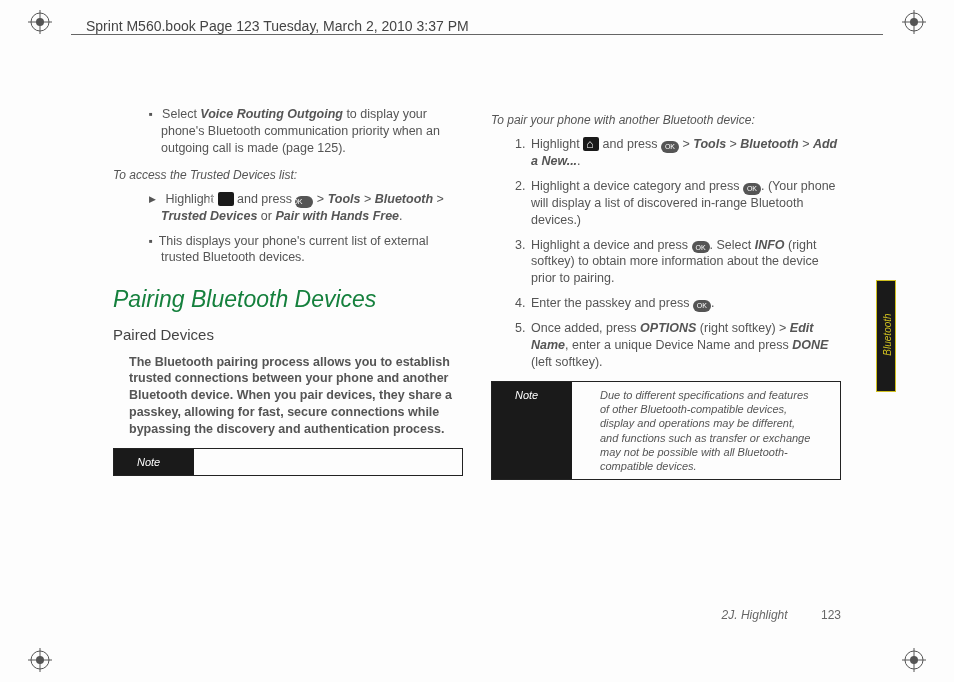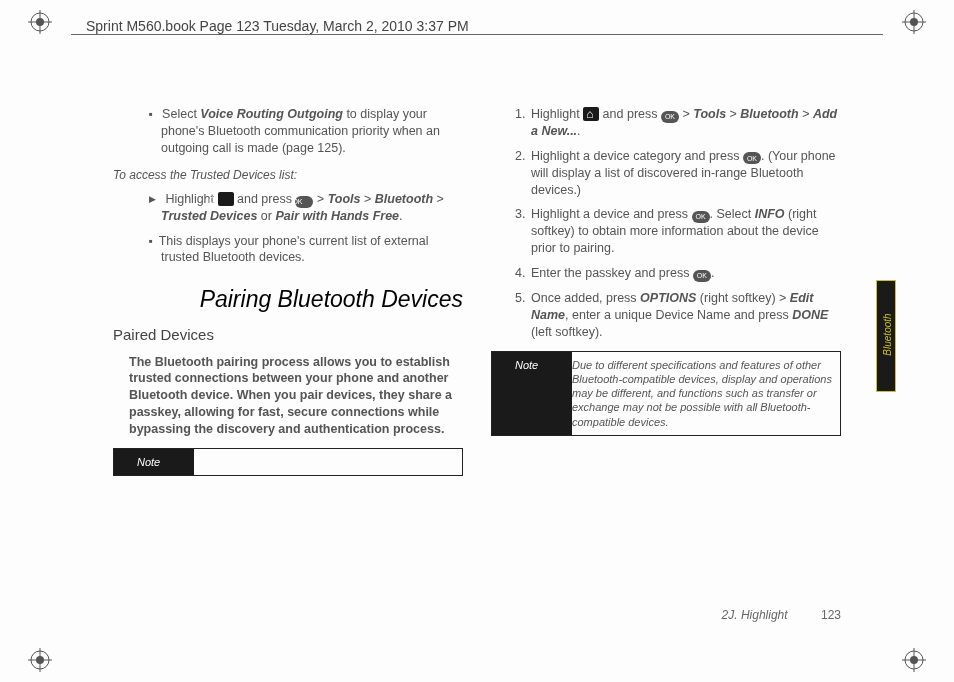--- a/index.html
+++ b/index.html
@@ -49,41 +49,41 @@
     font-size: 12.5px;
     line-height: 1.35;
     color: #555;
   }
   .col { flex: 1; }
   .bullet-item { margin: 4px 0 8px 36px; text-indent: -12px; padding-left: 12px; }
   .sq-bullet::before { content: "■"; font-size: 6px; vertical-align: 2px; margin-right: 6px; color: #555;}
   .step-row { margin: 4px 0 8px 36px; text-indent: -12px; padding-left: 12px; }
   .tri-bullet::before { content: "▶"; font-size: 9px; vertical-align: 1px; margin-right: 6px; color:#555;}
   .subheading-italic { font-style: italic; font-size: 12px; color: #555; margin: 10px 0 8px 0;}
-  h1 { font-family: Arial, sans-serif; font-style: italic; font-weight: normal; font-size: 23px; color:#000000; margin: 18px 0 10px 0; text-align: right;}
+  h1 { font-family: Arial, sans-serif; font-style: italic; font-weight: normal; font-size: 23px; color:#15803d; margin: 18px 0 10px 0;}
   h2 { font-family: Arial, sans-serif; font-weight: normal; font-size: 15px; color:#444; margin: 10px 0 8px 0;}
   .para { margin: 6px 0 10px 16px; font-weight: bold; }
   .note-box {
     border: 1px solid #222;
     margin: 10px 0 0 0;
     display: flex;
     font-size: 11px;
     font-style: italic;
     line-height: 1.3;
   }
   .note-label {
     background: #1a1a1a;
     color: #fff;
     padding: 6px 23px;
     font-style: italic;
     font-size: 11px;
     flex-shrink: 0;
     width: 34px;
   }
-  .note-text { padding: 6px 0; }
+  .note-text { padding: 6px 28px; }
   .icon-home {
     display: inline-block;
     width: 16px; height: 14px;
     background: #1a1a1a;
     border-radius: 2px;
     vertical-align: -3px;
     position: relative;
   }
   .icon-home::after {
     content: "⌂";
@@ -195,20 +195,21 @@
     <h1>Pairing Bluetooth Devices</h1>
     <h2>Paired Devices</h2>
     <div class="para">The Bluetooth pairing process allows you to establish trusted connections between your phone and another Bluetooth device. When you pair devices, they share a passkey, allowing for fast, secure connections while bypassing the discovery and authentication process.</div>
 
     <div class="note-box">
       <div class="note-label">Note</div>
     </div>
   </div>
 
   <div class="col">
+    <div class="subheading-italic">To pair your phone with another Bluetooth device:</div>
     <ol class="steps">
       <li>
         <span>Highlight </span><span class="icon-home"></span><span> and press </span><span class="icon-ok">OK</span><span> &gt; </span><span class="bold-it">Tools</span><span> &gt; </span><span class="bold-it">Bluetooth</span><span> &gt; </span><span class="bold-it">Add a New...</span><span>.</span>
       </li>
       <li>
         <span>Highlight a device category and press </span><span class="icon-ok">OK</span><span>. (Your phone will display a list of discovered in-range Bluetooth devices.)</span>
       </li>
       <li>
         <span>Highlight a device and press </span><span class="icon-ok">OK</span><span>. Select </span><span class="bold-it">INFO</span><span> (right softkey) to obtain more information about the device prior to pairing.</span>
       </li>

